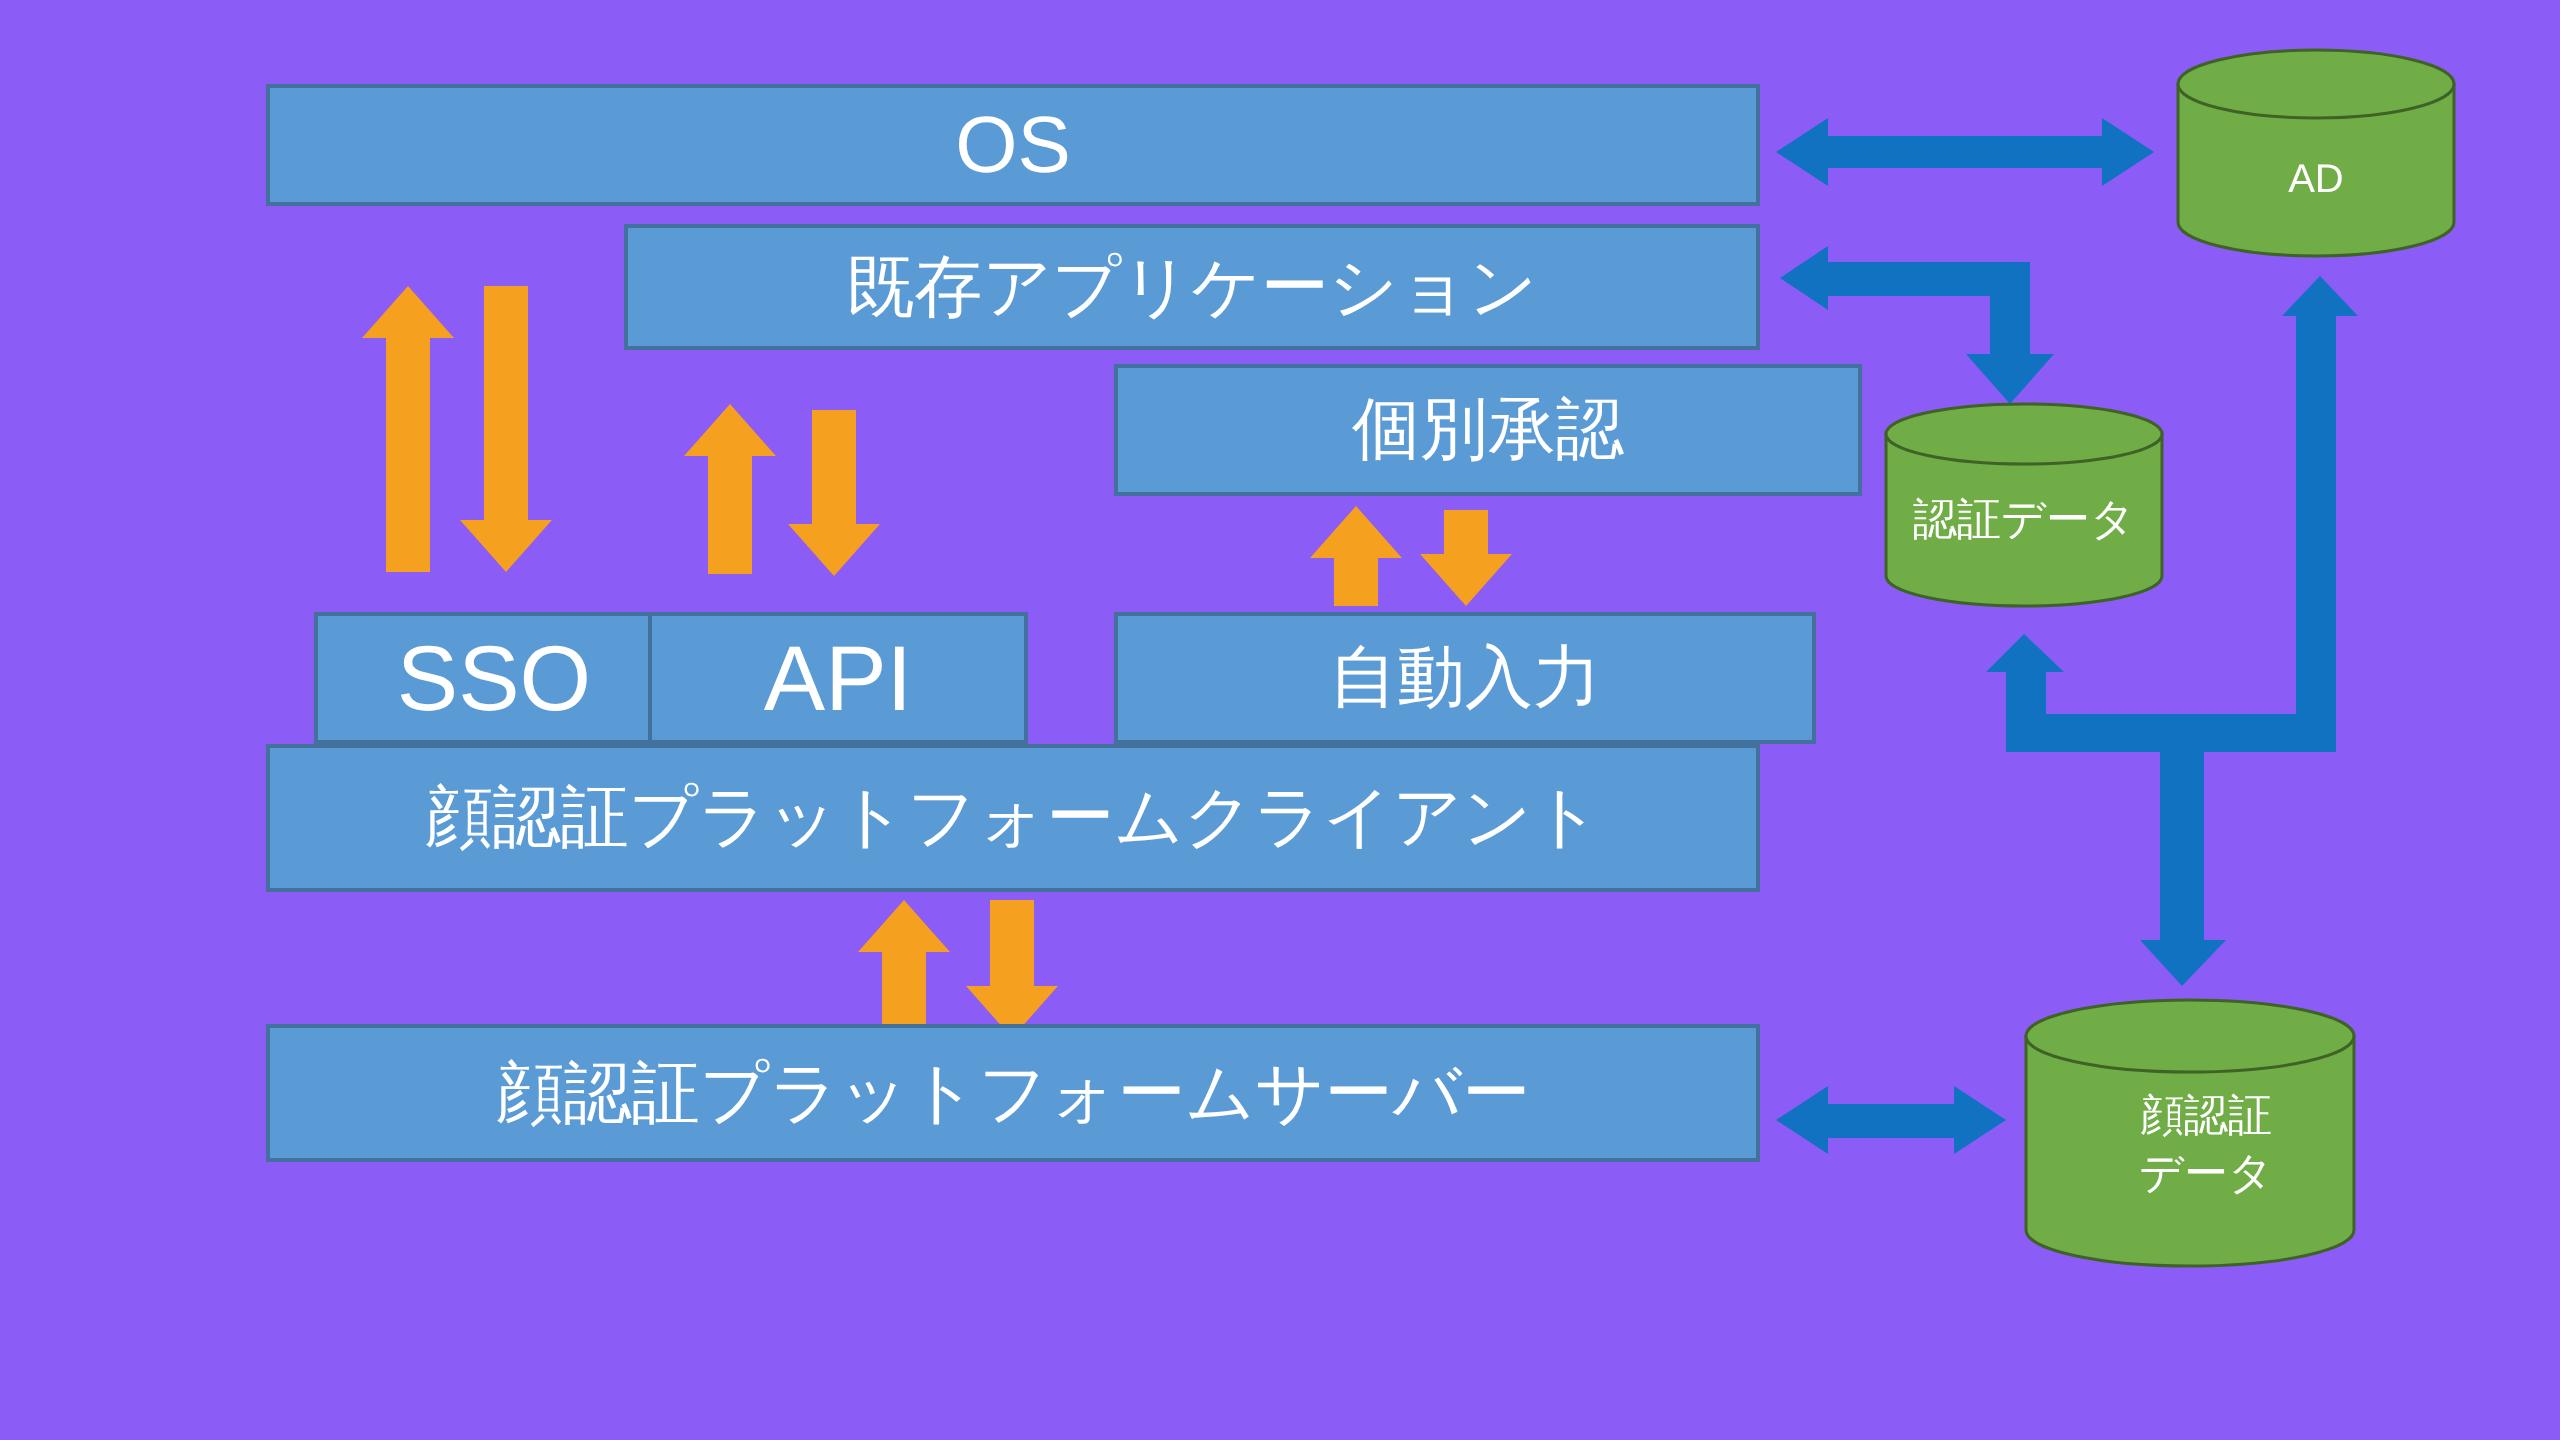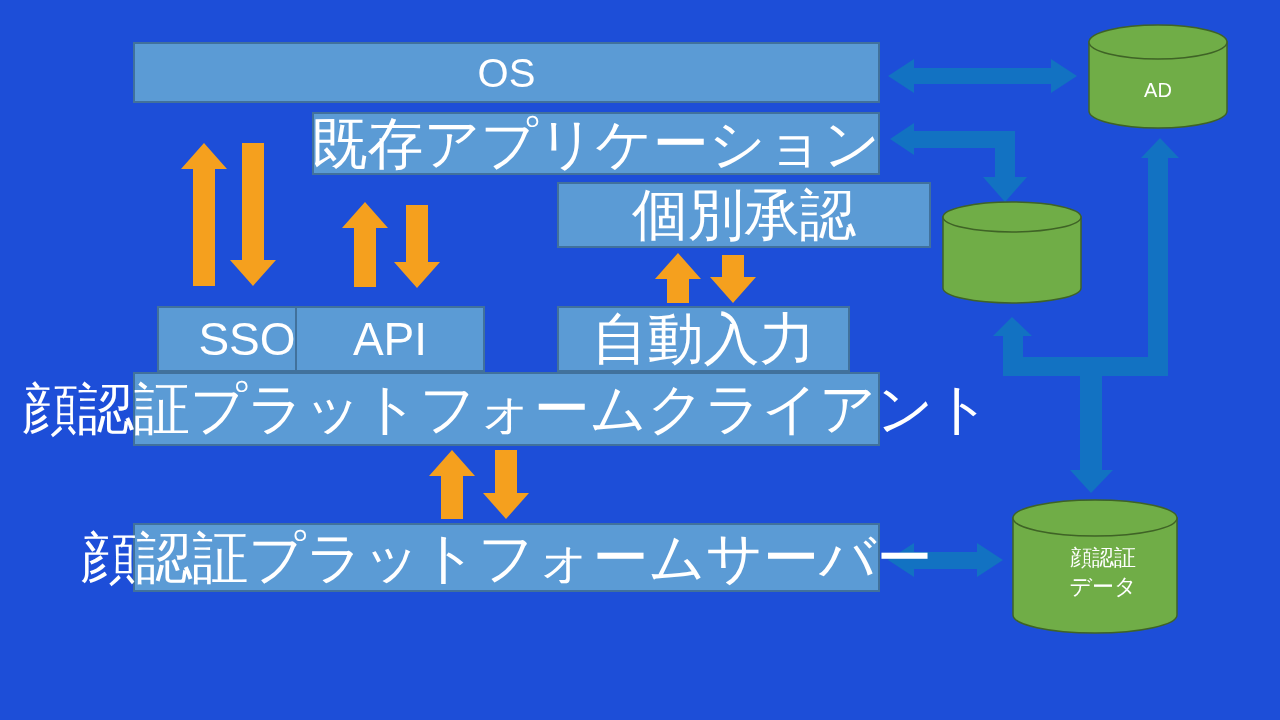--- a/index.html
+++ b/index.html
@@ -1,28 +1,28 @@
 <!DOCTYPE html>
 <html><head>
 <meta charset="utf-8">
 <style>
   html,body { margin:0; padding:0; background:#ffffff; }
   .stage {
-    position:relative; width:1280px; height:720px; background:#1d4ed8;
+    position:relative; width:1280px; height:720px; background:#8b5cf6;
     overflow:hidden; font-family:"Liberation Sans", sans-serif;
   }
   .layer { position:absolute; left:0; top:0; }
   .box {
     position:absolute; box-sizing:border-box;
     background:#5B9BD5; border:2px solid #41719C;
     color:#ffffff; display:flex; align-items:center; justify-content:center;
     white-space:nowrap; line-height:1;
   }
   .fs40 { font-size:40px; }
-  .fs44 { font-size:56px; }
+  .fs44 { font-size:34px; }
   .fs46 { font-size:46px; }
   .db-label {
     position:absolute; color:#ffffff; text-align:center;
     font-size:22px; line-height:29px; white-space:nowrap;
   }
   .db-label.small { font-size:20px; }
 </style>
 </head>
 <body>
 
@@ -78,30 +78,31 @@
   </svg>
 
   <div class="box fs40" style="left:133px; top:42px;  width:747px; height:61px;">OS</div>
 
   <div class="box fs44" style="left:312px; top:112px; width:568px; height:63px;">既存アプリケーション</div>
 
   <div class="box fs44" style="left:557px; top:182px; width:374px; height:66px;">個別承認</div>
 
   <div class="box fs46" style="left:133px; top:306px; width:180px; height:66px;margin-left:24px;">SSO</div>
 
-  <div class="box fs46" style="left:295px; top:306px; width:190px; height:66px;">API</div>
+  <div class="box fs46" style="left:324px; top:306px; width:190px; height:66px;">API</div>
 
-  <div class="box fs44" style="left:557px; top:306px; width:293px; height:66px;">自動入力</div>
+  <div class="box fs44" style="left:557px; top:306px; width:351px; height:66px;">自動入力</div>
 
   <div class="box fs44" style="left:133px; top:372px; width:747px; height:74px;">顔認証プラットフォームクライアント</div>
 
-  <div class="box fs44" style="left:133px; top:523px; width:747px; height:69px;">顔認証プラットフォームサーバー</div>
+  <div class="box fs44" style="left:133px; top:512px; width:747px; height:69px;">顔認証プラットフォームサーバー</div>
 
 
   <div class="db-label small" style="left:1088px; top:76px; width:140px;">AD</div>
 
+  <div class="db-label" style="left:942px; top:245px; width:140px;">認証データ</div>
 
   <div class="db-label" style="left:1013px; top:543px; width:180px;">
     <span style="display:block;">顔認証</span>
     <span style="display:block;">データ</span>
   </div>
 
 </div>
 
 </body></html>

